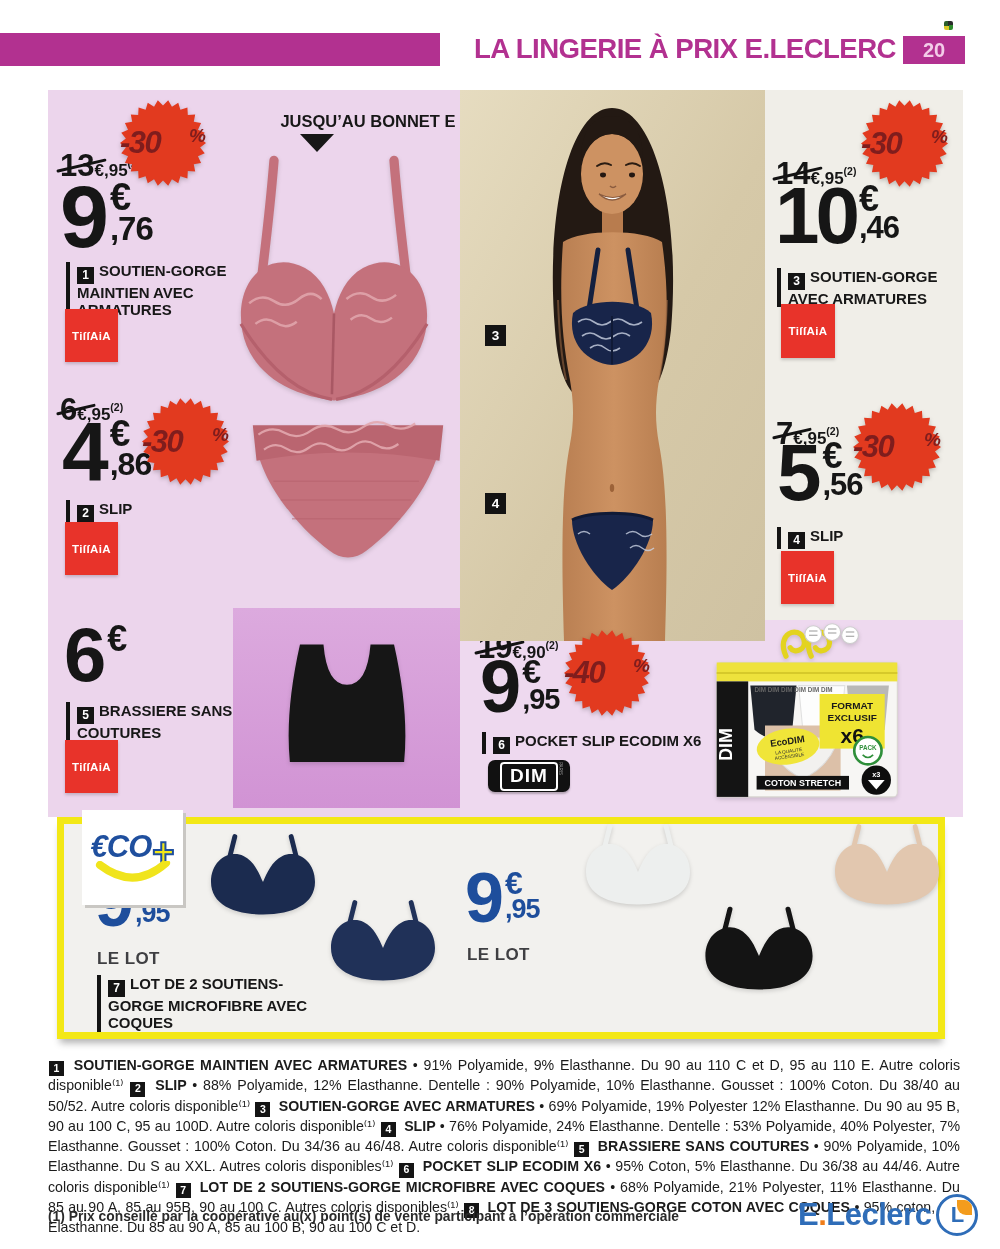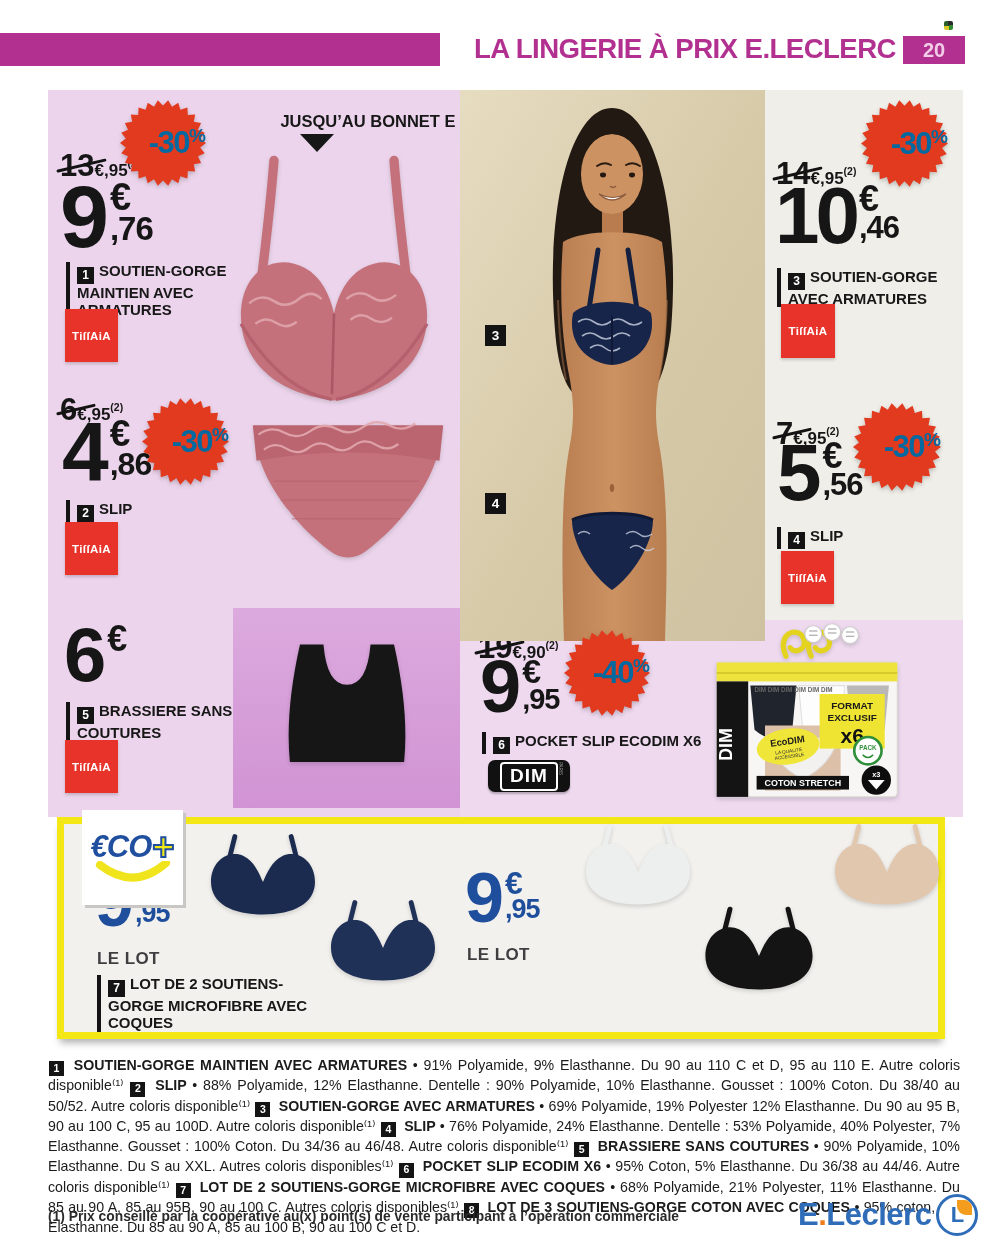--- a/index.html
+++ b/index.html
@@ -20,21 +20,21 @@
   .photo{position:absolute;left:460px;top:90px;width:305px;height:551px;z-index:3;}
   .photo svg{display:block;width:100%;height:100%;}
   .panel-right{position:absolute;left:765px;top:90px;width:198px;height:530px;background:#f0eee8;}
   .panel-dim{position:absolute;left:460px;top:620px;width:503px;height:197px;background:#eed9ef;}
   .purple-patch{position:absolute;left:185px;top:518px;width:227px;height:200px;
                 background:linear-gradient(180deg,#dcaade,#d193d4);}
 
   
   .starburst{position:absolute;color:#e23a1f;filter:drop-shadow(0 2px 2px rgba(0,0,0,.22));z-index:4;}
   .starburst svg{width:100%;height:100%;display:block;}
-  .burst-label{position:absolute;inset:0;display:flex;align-items:center;justify-content:flex-end;color:#0369a1;font-weight:700;}
+  .burst-label{position:absolute;inset:0;display:flex;align-items:center;justify-content:space-between;color:#7f1d1d;font-weight:700;font-style:italic;}
   .b-main{font-size:31px;letter-spacing:-1.5px;}
   .b-pct{font-size:19px;margin-top:-14px;}
 
   
   .old-price{position:absolute;color:#161616;font-weight:700;white-space:nowrap;z-index:2;}
   .op-int{font-size:31px;}
   .op-cur{font-size:17px;}
   .op-cents{font-size:17px;}
   .op-sup{font-size:10.5px;vertical-align:9px;}
   .strike{position:absolute;left:-4px;top:44%;width:64%;height:3.4px;background:#131313;transform:rotate(-13deg);border-radius:2px;}
@@ -68,21 +68,21 @@
   .dim-logo .dl-in{border:2px solid #fff;border-radius:4px;padding:0 8px 1px 8px;color:#fff;font-weight:700;
                    font-size:19px;letter-spacing:1px;line-height:24px;}
   .dim-logo .dl-sub{position:absolute;right:3px;top:6px;color:#999;font-size:4.5px;transform:rotate(90deg);}
 
   
   .eco-box{position:absolute;left:57px;top:817px;width:888px;height:222px;background:#f3e816;
            box-shadow:0 7px 7px -3px rgba(0,0,0,.3);z-index:2;}
   .eco-inner{position:absolute;inset:7px;background:#f2f1ee;}
   .eco-logo{position:absolute;left:25px;top:-7px;width:101px;height:95px;background:#fff;
             box-shadow:3px 3px 0 #c9c7c3;display:flex;flex-direction:column;align-items:center;justify-content:center;z-index:3;}
-  .eco-row{display:flex;align-items:center;}
+  .eco-row{display:flex;align-items:flex-end;}
   .eco-euro{color:#1f4f9e;font-weight:700;font-style:italic;font-size:31px;letter-spacing:-1px;}
   .eco-plus{color:#f3e816;font-weight:700;font-size:38px;line-height:26px;margin-left:1px;
             -webkit-text-stroke:2px #1f4f9e;}
   .eco-smile{margin-top:-4px;}
   .bra-ill{position:absolute;filter:drop-shadow(0 2px 2px rgba(0,0,0,.15));}
   .bra-ill svg{display:block;width:100%;height:100%;}
 
   
   .footer-text{position:absolute;left:48px;top:1056px;width:912px;font-size:14.2px;line-height:19.6px;
                color:#1b1b1b;text-align:justify;z-index:2;}

